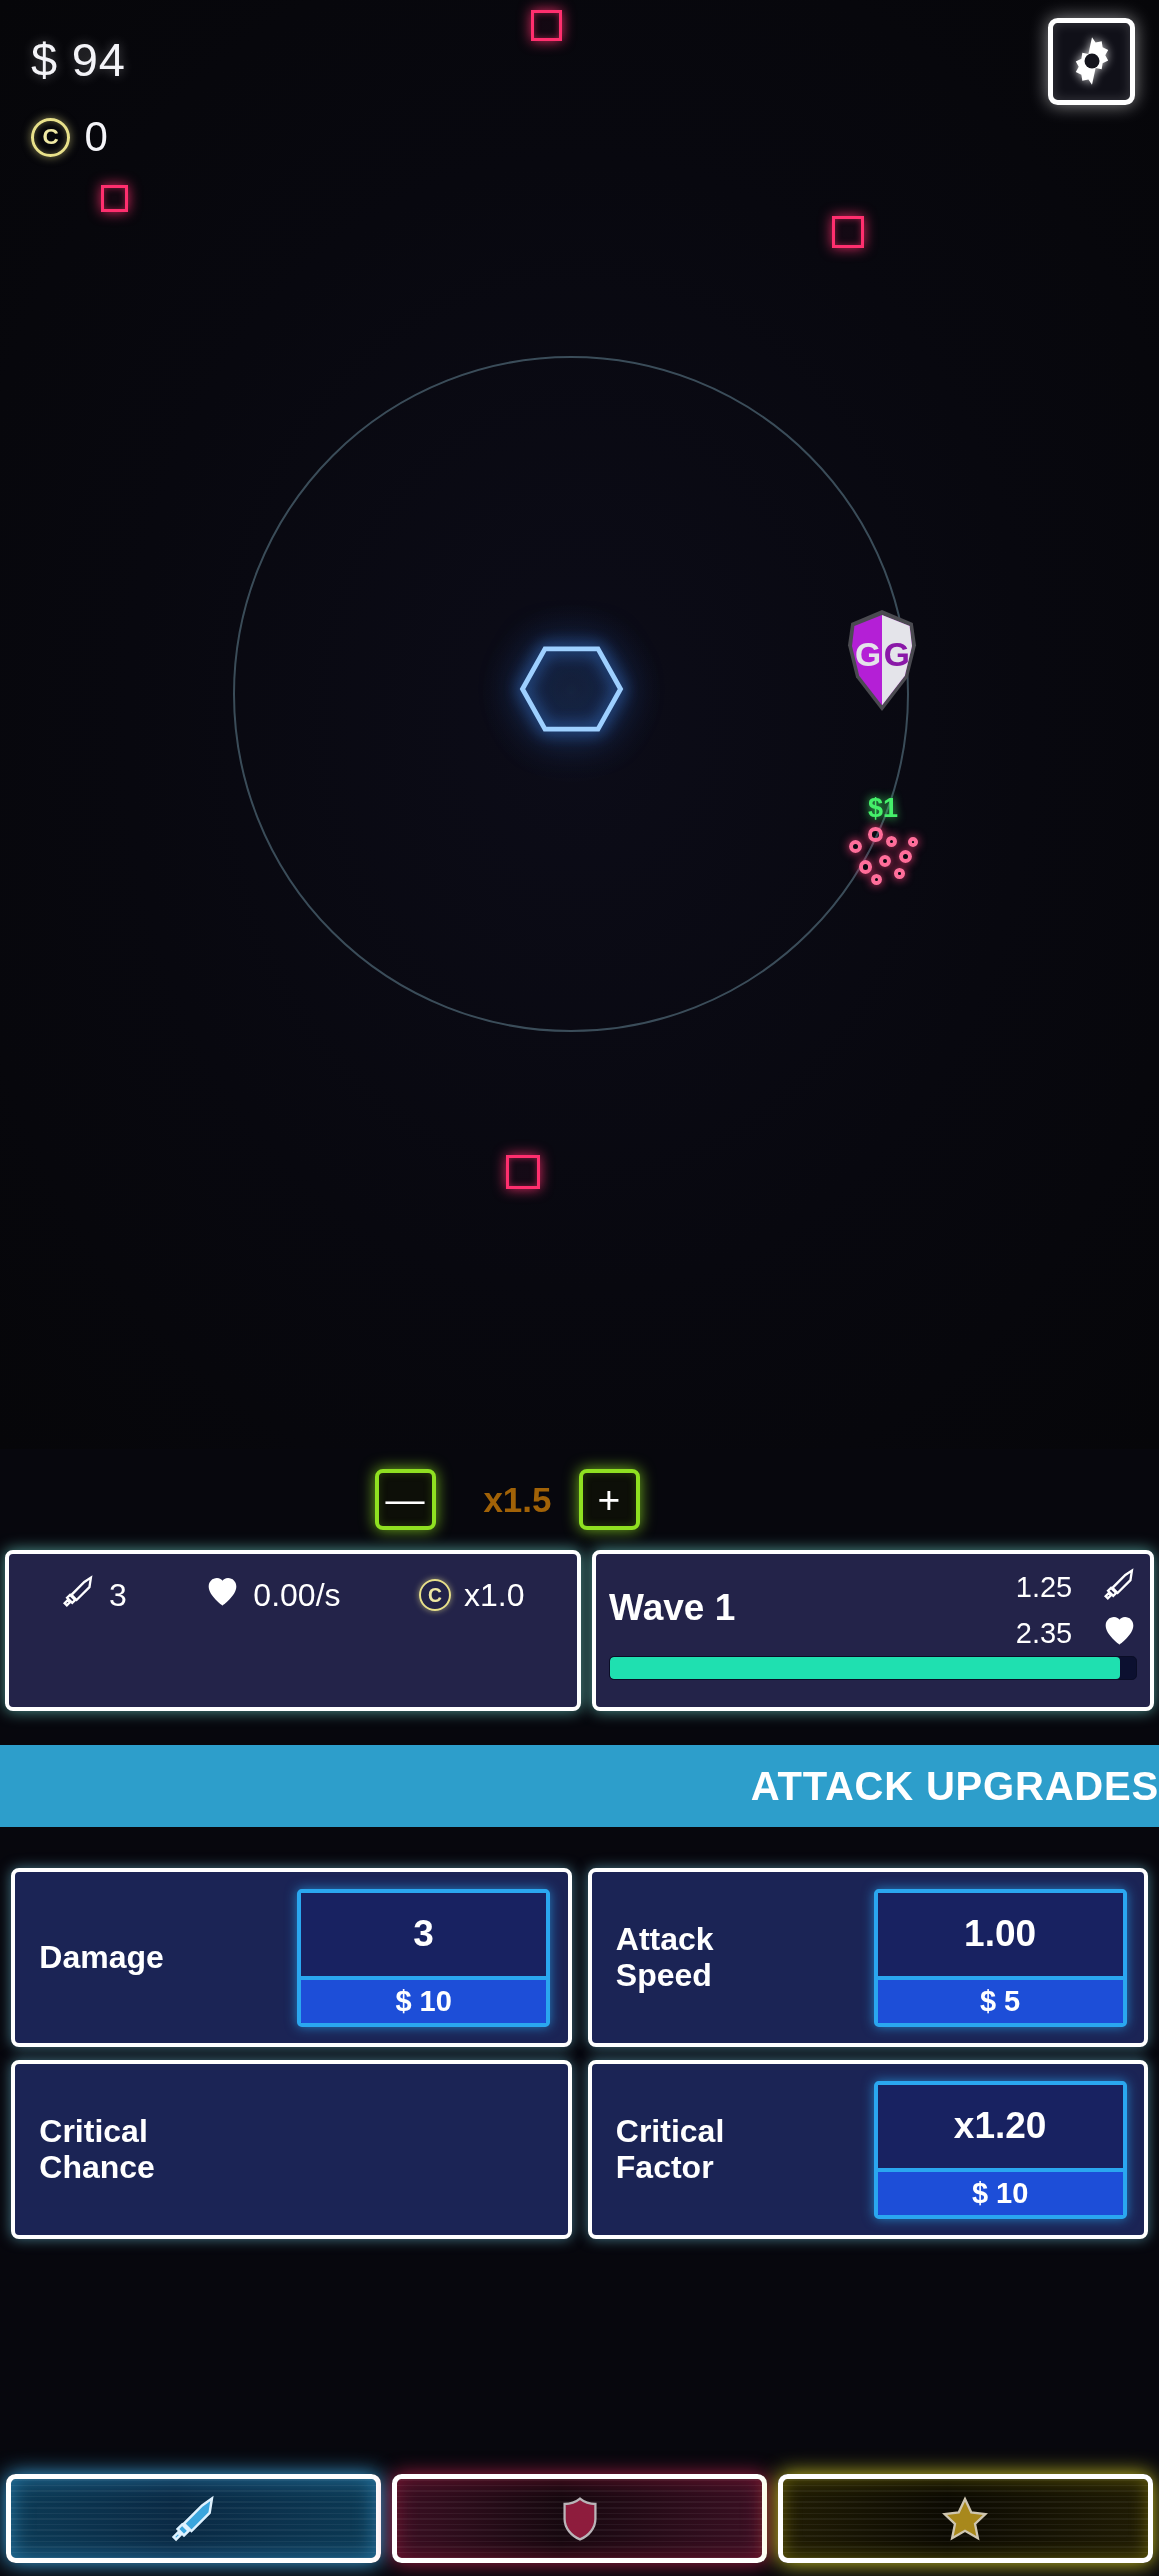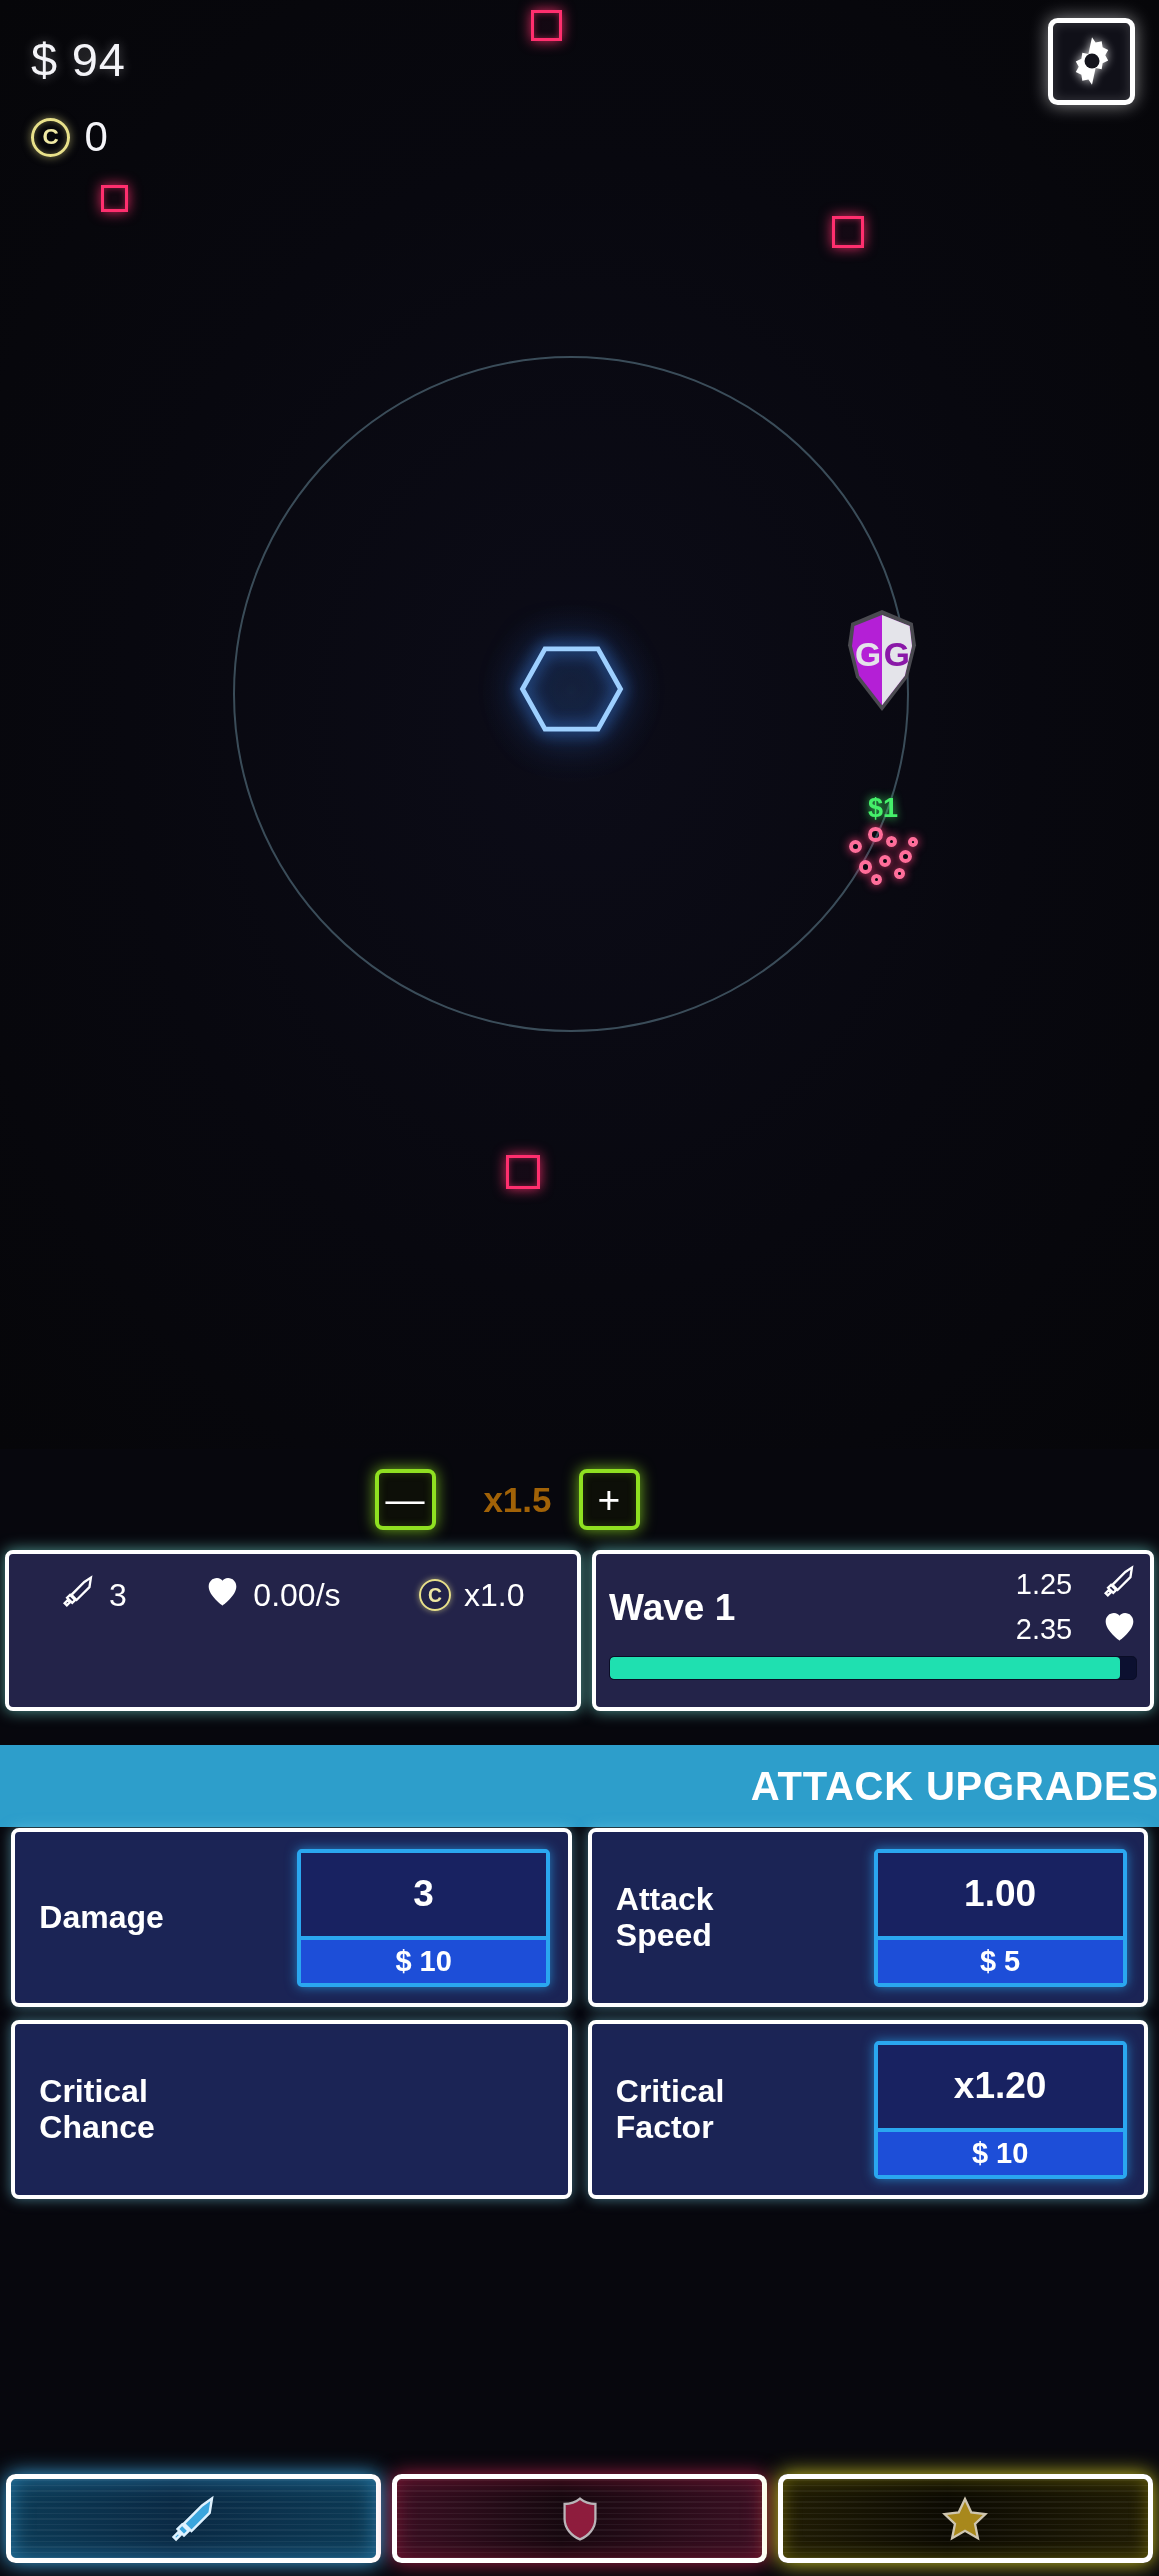--- a/index.html
+++ b/index.html
@@ -158,21 +158,21 @@
     position: absolute; left: 1.6px; top: 1.6px; bottom: 1.6px;
     background: #1fe0b0; border-radius: 4.8px;
   }
   .hp-text {
     position: relative; z-index: 2;
     height: 100%; display: flex; align-items: center; justify-content: center;
     color: #ffffff; font-size: 27px; font-weight: 800; letter-spacing: 1.6px;
     text-shadow: -1.6px -1.6px 0 #111, 1.6px -1.6px 0 #111, -1.6px 1.6px 0 #111, 1.6px 1.6px 0 #111;
   }
 
-  .wave-top { display: flex; align-items: flex-start; justify-content: space-between; height: 89px; }
+  .wave-top { display: flex; align-items: flex-end; justify-content: space-between; height: 89px; }
   .wave-label { color: #ffffff; font-size: 37px; font-weight: 700; align-self: center; }
   .wave-stats { display: flex; flex-direction: column; gap: 4.8px; align-items: flex-end; }
   .wave-stat { display: flex; align-items: center; gap: 30px; color: #fff; font-size: 29px; }
   .wave-bar-outer {
     height: 24px; border-radius: 4.8px; background: #0c1030;
     border: 1.6px solid #0a0d26; overflow: hidden; margin-top: 3.2px;
   }
   .wave-bar-fill { height: 100%; background: #1fe0b0; border-radius: 4px; }
 
   
@@ -183,21 +183,21 @@
     display: flex; align-items: center;
     padding-left: 27px;
     justify-content: flex-end;
   }
   .section-header span {
     color: #ffffff; font-size: 40px; font-weight: 800; letter-spacing: 0.8px;
   }
 
   
   .upgrades {
-    position: absolute; left: 11.3px; top: 1828px;
+    position: absolute; left: 11.3px; top: 1868px;
     width: 1137px;
     display: grid; grid-template-columns: 1fr 1fr; gap: 13px 16px;
   }
   .up-card {
     height: 179px;
     border: 4.8px solid #ffffff; border-radius: 8px;
     background: #1b2455;
     box-shadow: 0 0 13px rgba(120,210,235,.55);
     display: flex; align-items: center; justify-content: space-between;
     padding: 0 17.7px 0 24px;

